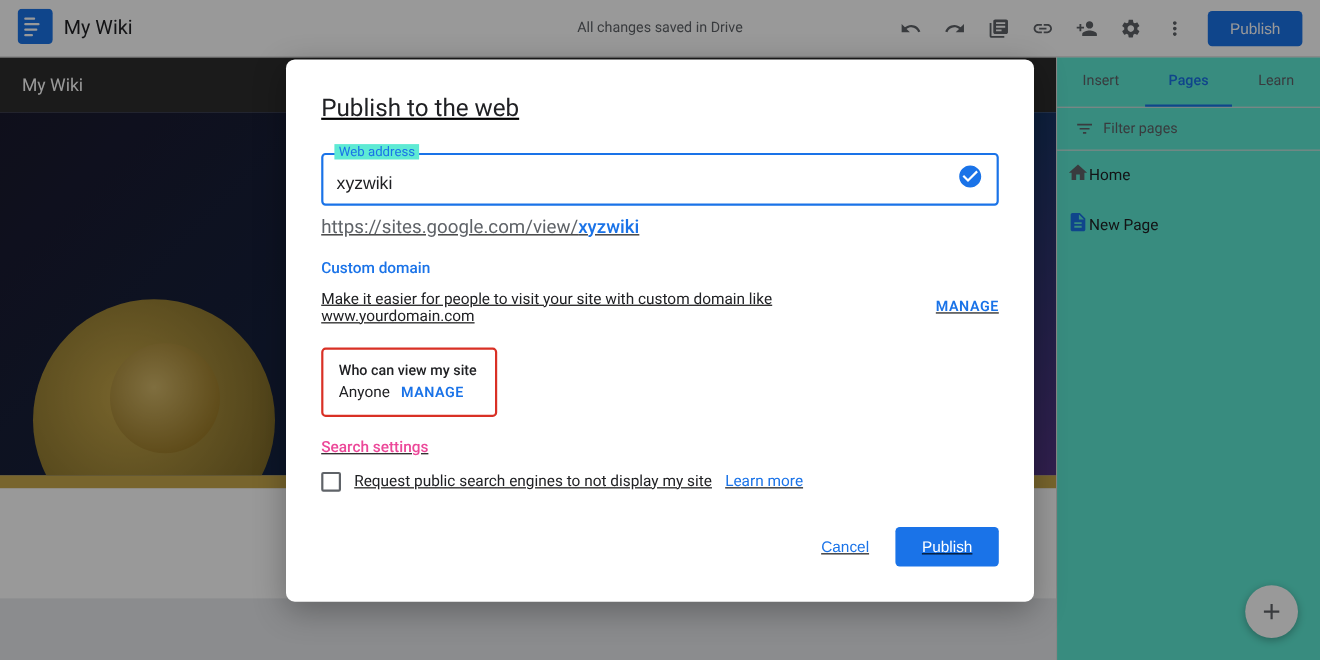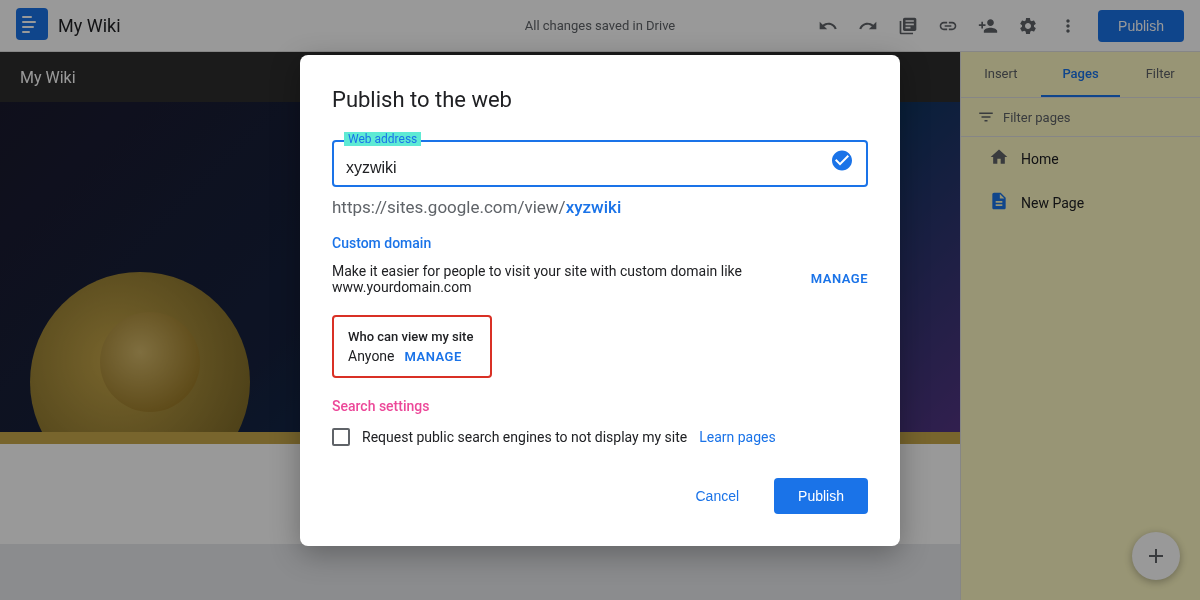--- a/index.html
+++ b/index.html
@@ -123,21 +123,21 @@
       width: 100%;
     }
     .preview-content {
       background: #fff;
       height: 100px;
     }
 
     
     .sidebar {
       width: 240px;
-      background: #fef9c3;
+      background: #5eead4;
       border-left: 1px solid #e0e0e0;
       display: flex;
       flex-direction: column;
     }
     .sidebar-tabs {
       display: flex;
       border-bottom: 1px solid #e0e0e0;
     }
     .sidebar-tab {
       flex: 1;
@@ -158,25 +158,25 @@
       align-items: center;
       padding: 10px 16px;
       border-bottom: 1px solid #e0e0e0;
       font-size: 13px;
       color: #5f6368;
       gap: 8px;
     }
     .sidebar-nav-item {
       display: flex;
       align-items: center;
-      padding: 10px 28px;
-      font-size: 14px;
-      color: #202124;
-      cursor: pointer;
-      gap: 12px;
+      padding: 10px 9px;
+      font-size: 14px;
+      color: #202124;
+      cursor: pointer;
+      gap: 0;
     }
     .sidebar-nav-icon {
       font-size: 18px;
       color: #5f6368;
     }
     .sidebar-nav-icon.blue { color: #1a73e8; }
     .fab-btn {
       position: absolute;
       bottom: 20px;
       right: 20px;
@@ -203,24 +203,25 @@
       z-index: 100;
       display: flex;
       align-items: center;
       justify-content: center;
     }
 
     
     .dialog {
       background: #fff;
       border-radius: 8px;
-      width: 600px;
+      width: 680px;
       padding: 32px;
       box-shadow: 0 8px 30px rgba(0,0,0,0.3);
       position: relative;
+      text-decoration: underline;
     }
     .dialog-title {
       font-size: 22px;
       color: #202124;
       margin-bottom: 28px;
       font-weight: 400;
     }
 
     
     .field-wrapper {
@@ -335,21 +336,21 @@
     .learn-more-link {
       color: #1a73e8;
       cursor: pointer;
       font-size: 14px;
     }
 
     
     .dialog-actions {
       display: flex;
       justify-content: flex-end;
-      gap: 19px;
+      gap: 8px;
       align-items: center;
     }
     .cancel-btn {
       background: transparent;
       border: none;
       color: #1a73e8;
       font-size: 14px;
       font-weight: 500;
       padding: 10px 16px;
       cursor: pointer;
@@ -433,21 +434,21 @@
       <div class="hero-circle-small"></div>
     </div>
     <div class="preview-gold-bar"></div>
     <div class="preview-content"></div>
   </div>
 
   <div class="sidebar">
     <div class="sidebar-tabs">
       <div class="sidebar-tab">Insert</div>
       <div class="sidebar-tab active">Pages</div>
-      <div class="sidebar-tab">Filter</div>
+      <div class="sidebar-tab">Learn</div>
     </div>
     <div class="sidebar-filter">
       <svg width="18" height="18" viewBox="0 0 24 24" fill="#5f6368">
           <path d="M10 18h4v-2h-4v2zM3 6v2h18V6H3zm3 7h12v-2H6v2z"></path>
         </svg>
       <span>Filter pages</span>
     </div>
     <div class="sidebar-nav-item">
       <span class="sidebar-nav-icon">
         <svg width="20" height="20" viewBox="0 0 24 24" fill="#5f6368">
@@ -505,21 +506,21 @@
         <span>Anyone</span>
         <span class="manage-link">MANAGE</span>
       </div>
     </div>
 
     
     <div class="search-settings-title">Search settings</div>
     <div class="checkbox-row">
       <div class="checkbox-box"></div>
       <span>Request public search engines to not display my site</span>
-      <span class="learn-more-link">Learn pages</span>
+      <span class="learn-more-link">Learn more</span>
     </div>
 
     
     <div class="dialog-actions">
       <button class="cancel-btn">Cancel</button>
       <button class="publish-dialog-btn">Publish</button>
     </div>
   </div>
 </div>
 

